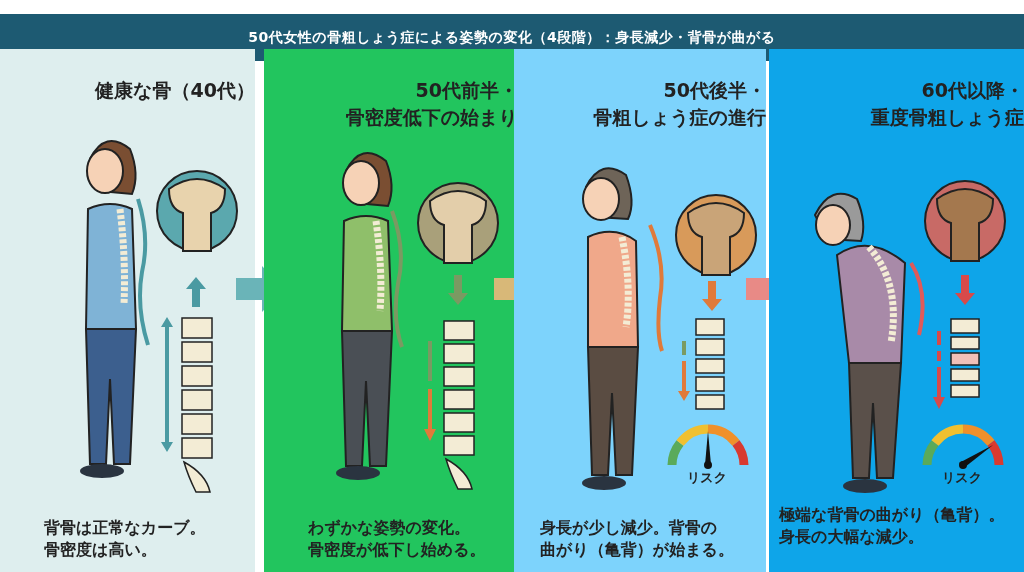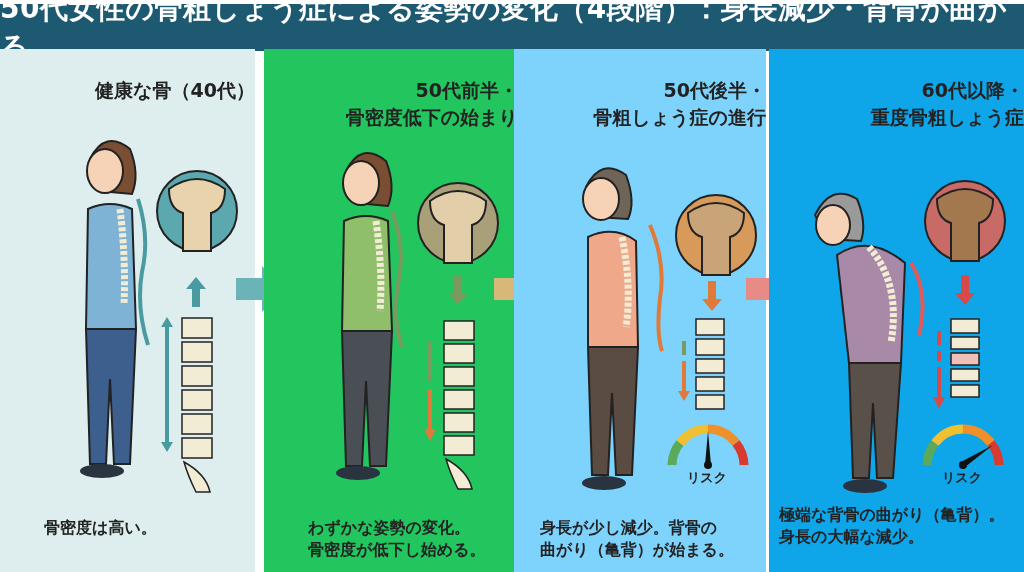--- a/index.html
+++ b/index.html
@@ -1,17 +1,17 @@
 <!DOCTYPE html>
 <html><head>
 <meta charset="utf-8">
 <style>
 *{box-sizing:border-box;margin:0;padding:0}
 body{width:1024px;height:572px;overflow:hidden;font-family:"DejaVu Sans",sans-serif;background:#fff;position:relative}
-.header{position:absolute;left:0;top:4px;width:1024px;height:47px;background:#1d5a72;color:#fff;display:flex;align-items:center;justify-content:center;font-size:28px;font-weight:bold;letter-spacing:0.5px}
+.header{position:absolute;left:0;top:14px;width:1024px;height:47px;background:#1d5a72;color:#fff;display:flex;align-items:center;justify-content:center;font-size:14px;font-weight:bold;letter-spacing:0.5px}
 .panel{position:absolute;top:49px;height:523px}
 .p1{left:0;width:255px;background:#deeeee}
 .p2{left:264px;width:254px;background:#22c55e}
 .p3{left:514px;width:252px;background:#7dd3fc}
 .p4{left:769px;width:255px;background:#0ea5e9}
 .ptitle{position:absolute;top:28px;left:0;width:100%;text-align:right;font-size:19px;font-weight:bold;color:#222;line-height:27px}
 .pdesc{position:absolute;top:468px;left:44px;font-size:16px;font-weight:bold;color:#222;line-height:22px}
 .p4 .pdesc{top:455px;left:10px}
 .p3 .pdesc{left:26px}
 .arrow{position:absolute;top:264px;width:50px;height:50px}
@@ -50,20 +50,21 @@
         <rect x="6" y="76" width="30" height="20"></rect>
         <rect x="6" y="100" width="30" height="20"></rect>
         <rect x="6" y="124" width="30" height="20"></rect>
         <path d="M8 148 Q30 160 34 178 L20 178 Q12 162 8 148Z"></path>
       </g>
     </svg>
   <svg style="position:absolute;left:160px;top:268px" width="14" height="135">
       <path d="M7 0 L13 10 L9 10 L9 125 L13 125 L7 135 L1 125 L5 125 L5 10 L1 10Z" fill="#4a9aa2"></path>
     </svg>
   <div class="pdesc">
+      <div>背骨は正常なカーブ。</div>
       <div>骨密度は高い。</div>
     </div>
 </div>
 
 <svg class="arrow" style="left:236px">
     <path d="M0 14 L26 14 L26 2 L48 25 L26 48 L26 36 L0 36Z" fill="#6ab4b8"></path>
   </svg>
 
 <div class="panel p2">
   <div class="ptitle">

